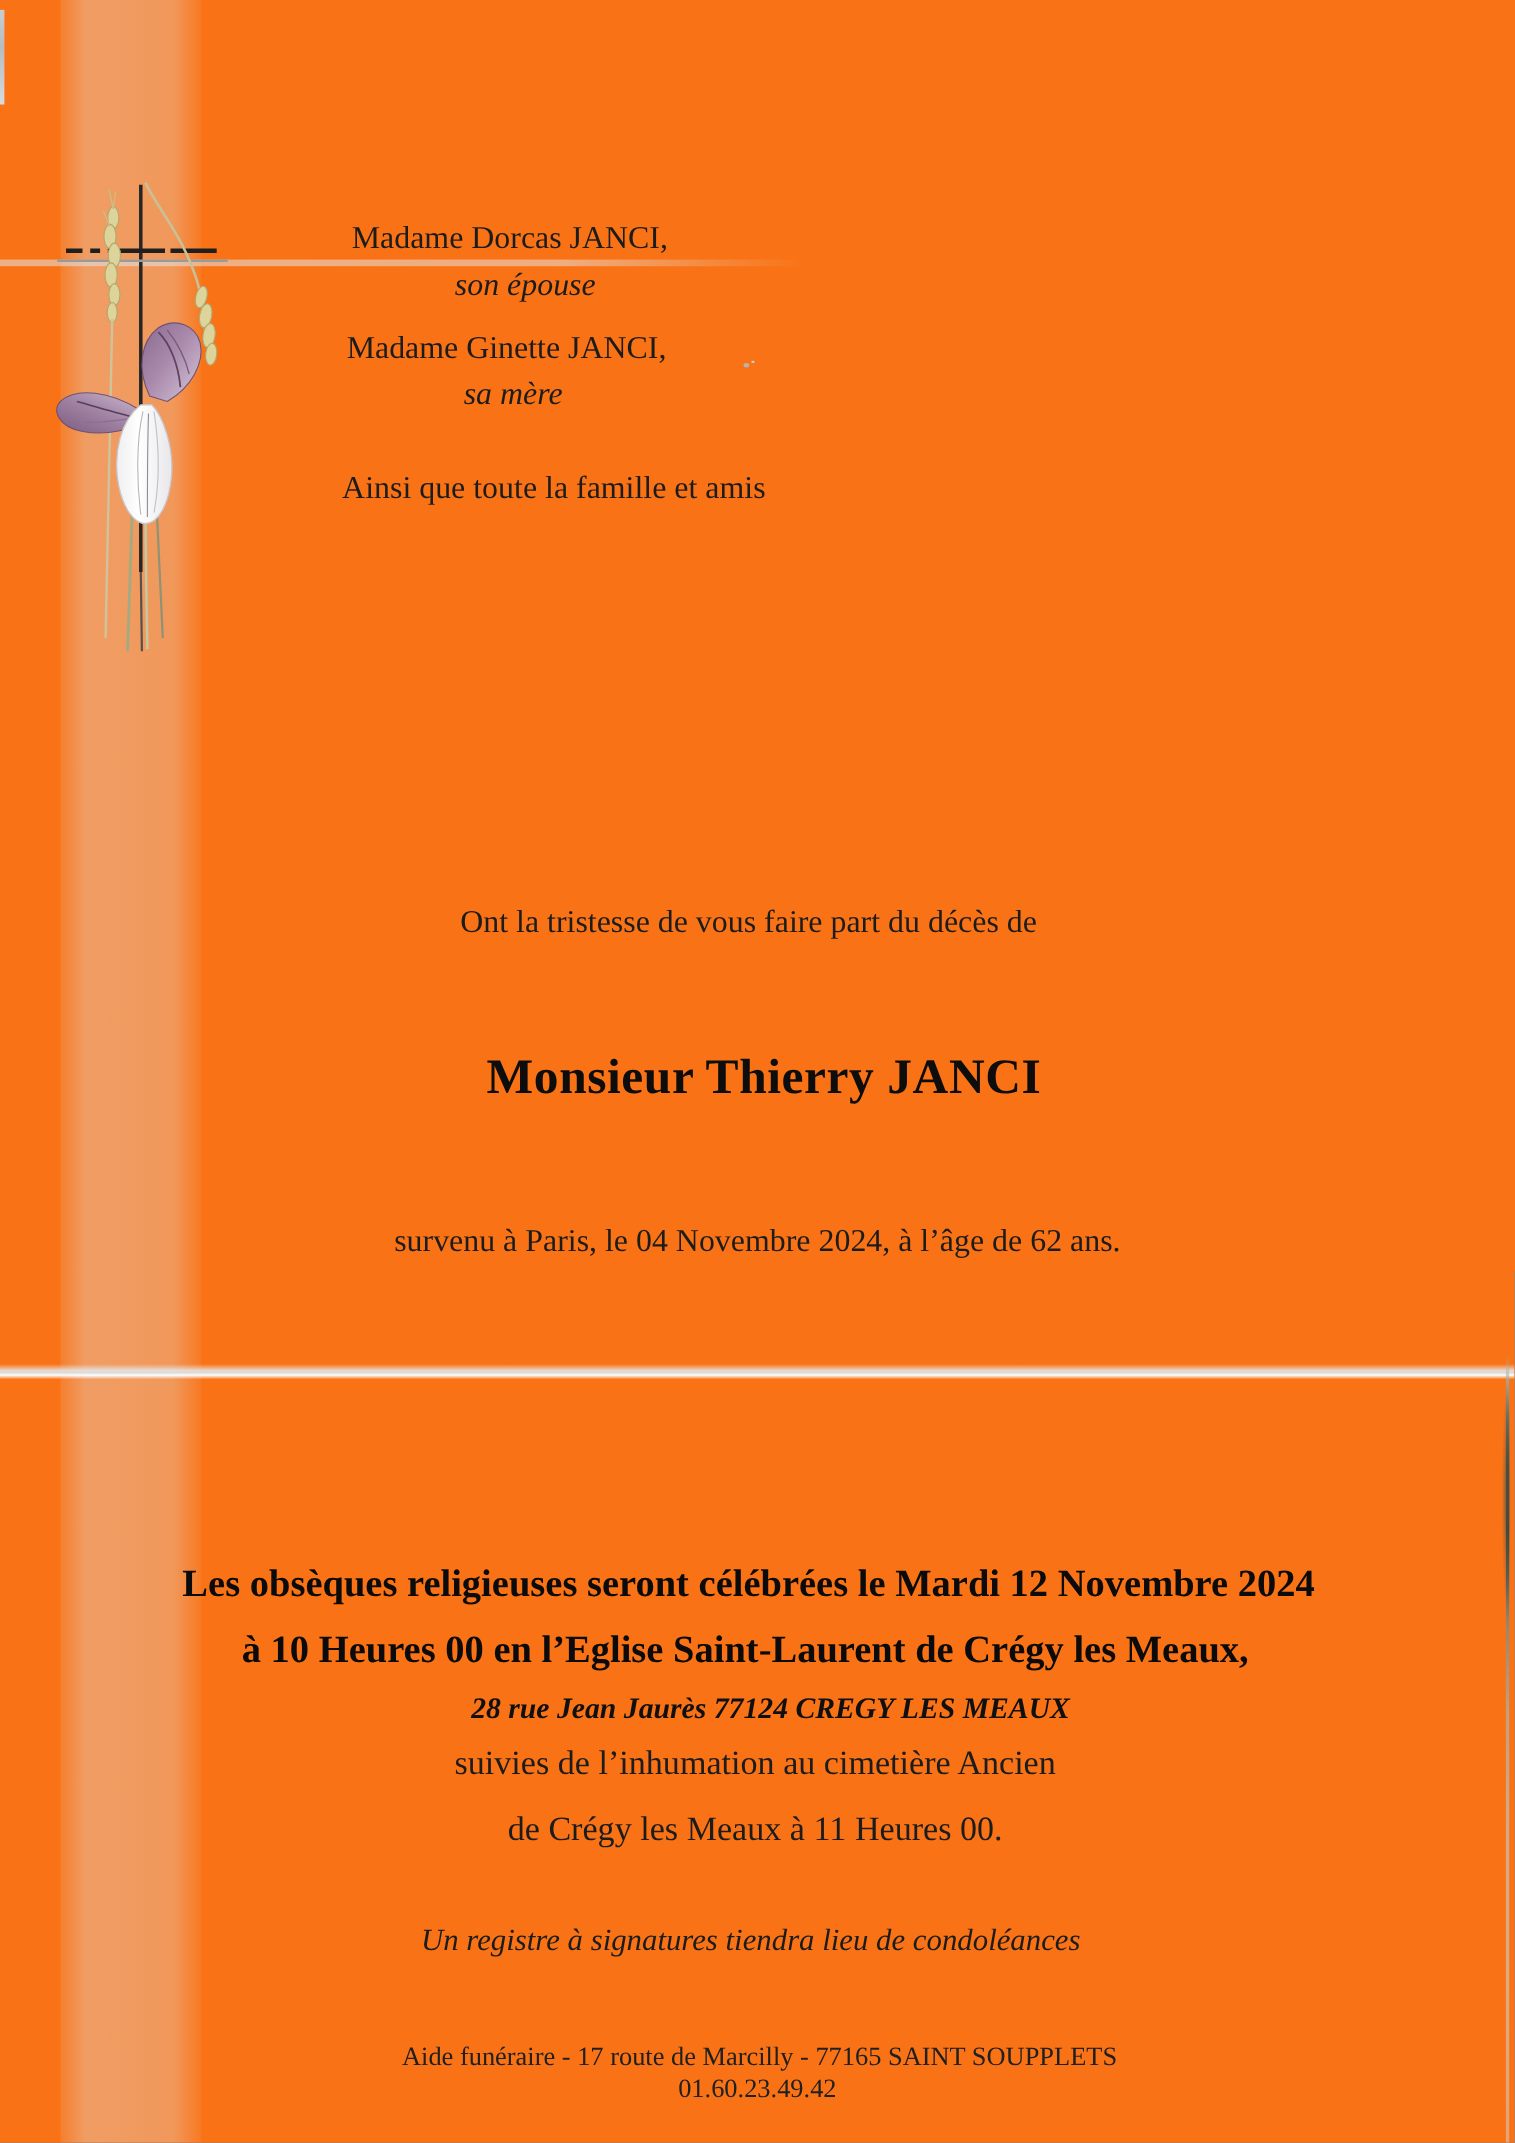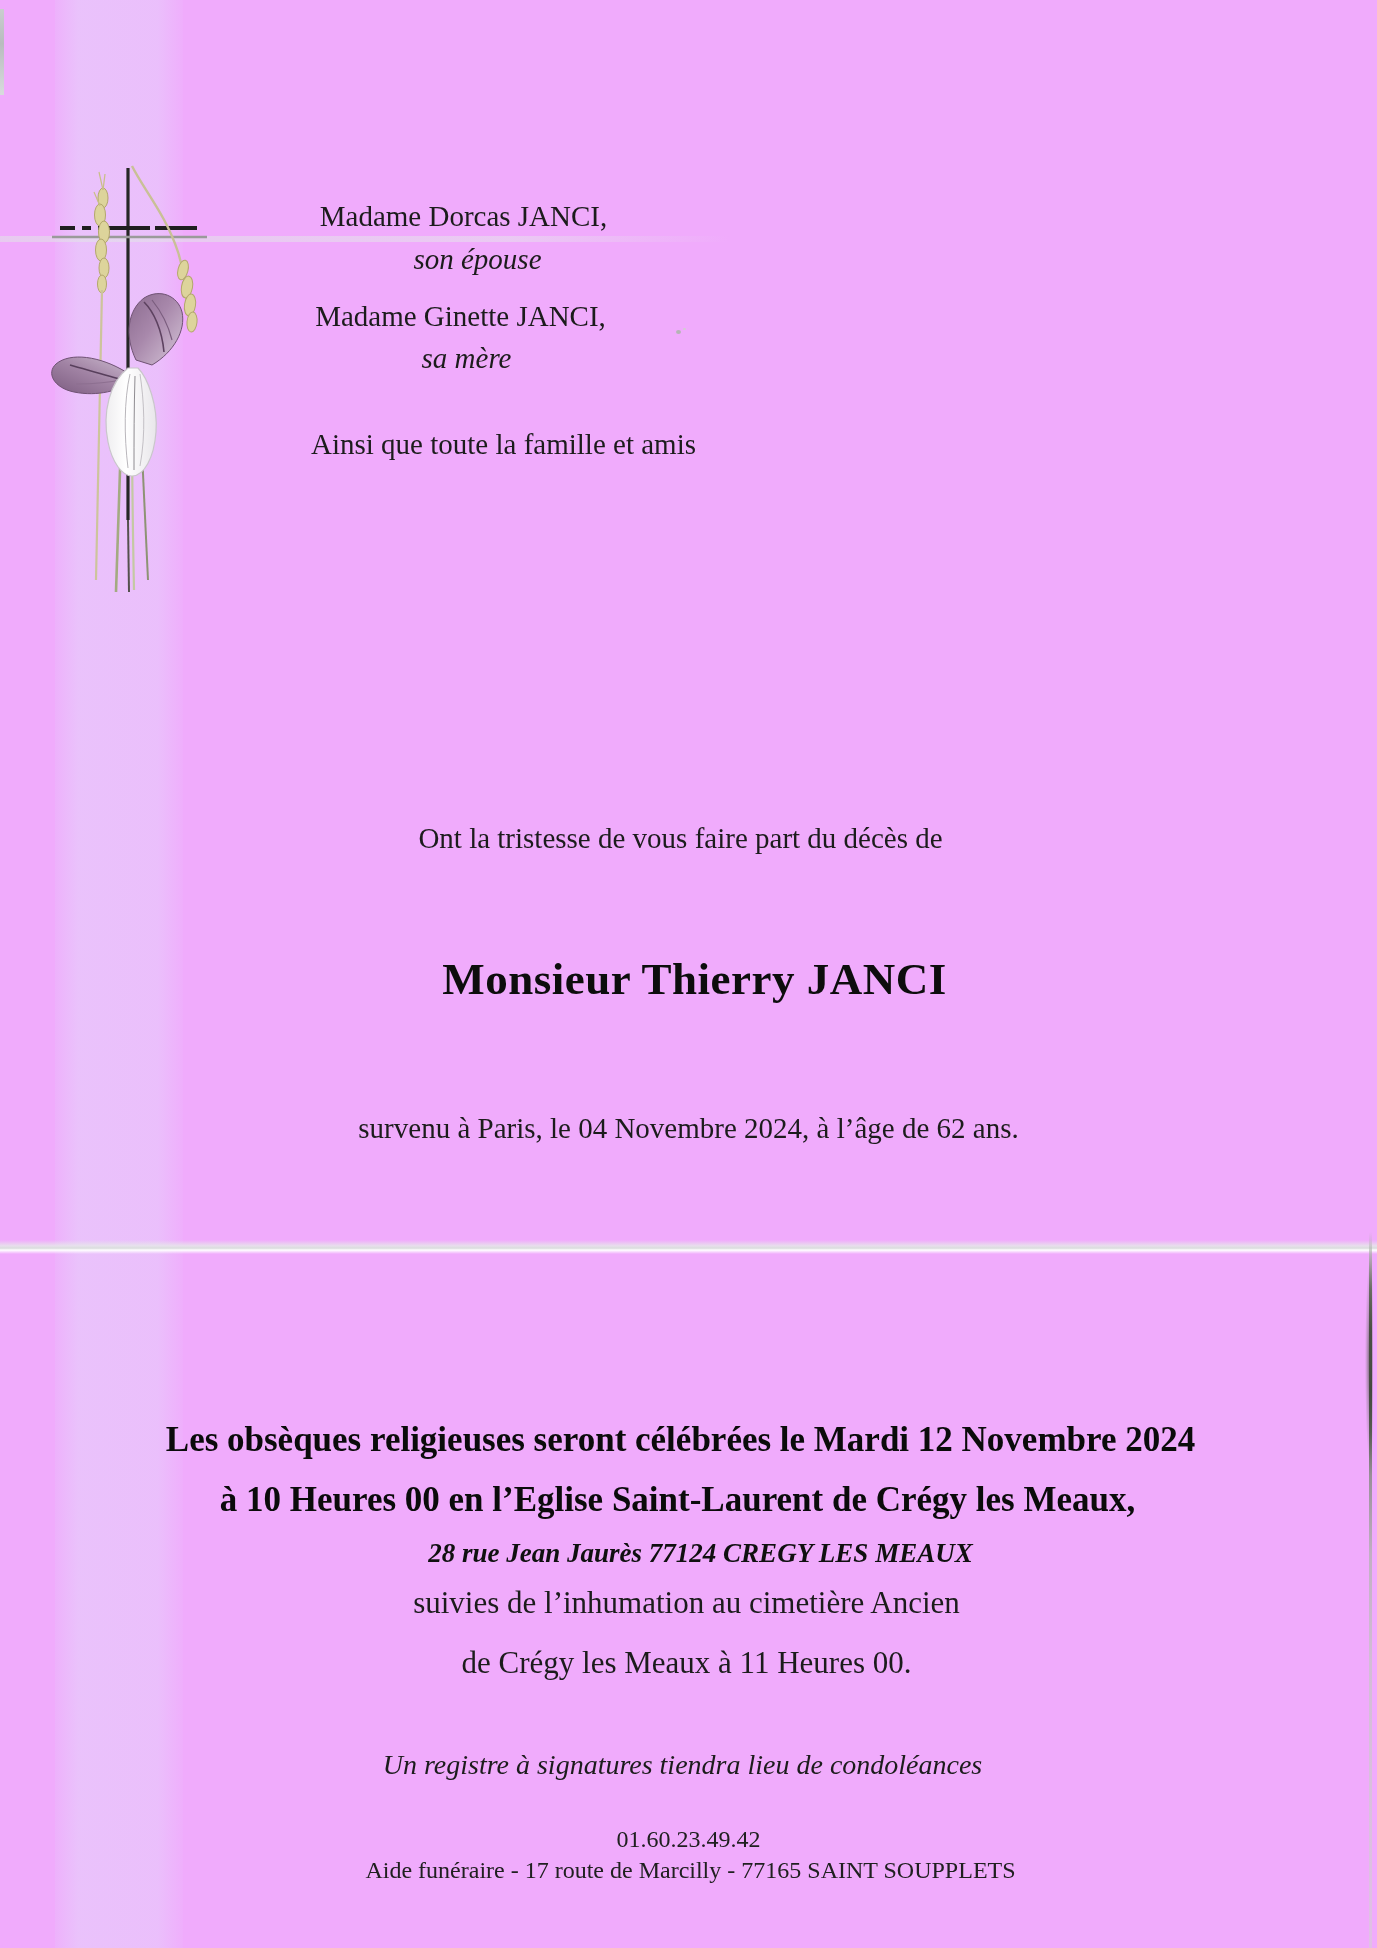--- a/index.html
+++ b/index.html
@@ -1,19 +1,19 @@
 <!DOCTYPE html>
 <html><head>
 <meta charset="utf-8">
 <style>
   html,body{margin:0;padding:0;background:#888;}
   .page{
     position:relative;
     width:1377px;height:1948px;
-    background:#f0abfc;
+    background:#f97316;
     overflow:hidden;
     font-family:"Liberation Serif","DejaVu Serif",serif;
     color:#1c1c1c;
   }
   
   .scan-band{
     position:absolute;top:0;left:55px;width:128px;height:100%;
     background:linear-gradient(90deg,rgba(214,232,247,0.10),rgba(222,238,250,0.34) 18%,rgba(222,238,250,0.30) 80%,rgba(222,238,250,0.05));
   }
   .edge-sliver-top-left{
@@ -156,15 +156,15 @@
 
   <div class="line bold-lg" style="top:1420px;left:-8px;">Les obsèques religieuses seront célébrées le Mardi 12 Novembre 2024</div>
   <div class="line bold-lg" style="top:1480px;left:-11px;">à 10 Heures 00 en l’Eglise Saint-Laurent de Crégy les Meaux,</div>
   <div class="line addr" style="top:1538px;left:12px;">28 rue Jean Jaurès 77124 CREGY LES MEAUX</div>
   <div class="line mid" style="top:1585px;left:-2px;">suivies de l’inhumation au cimetière Ancien</div>
   <div class="line mid" style="top:1645px;left:-2px;">de Crégy les Meaux à 11 Heures 00.</div>
 
   <div class="line reg" style="top:1749px;left:-6px;">Un registre à signatures tiendra lieu de condoléances</div>
 
   <div class="line foot" style="top:1857px;left:2px;">Aide funéraire - 17 route de Marcilly - 77165 SAINT SOUPPLETS</div>
-  <div class="line foot" style="top:1826px;left:0px;">01.60.23.49.42</div>
+  <div class="line foot" style="top:1886px;left:0px;">01.60.23.49.42</div>
 
 </div>
 
 </body></html>

